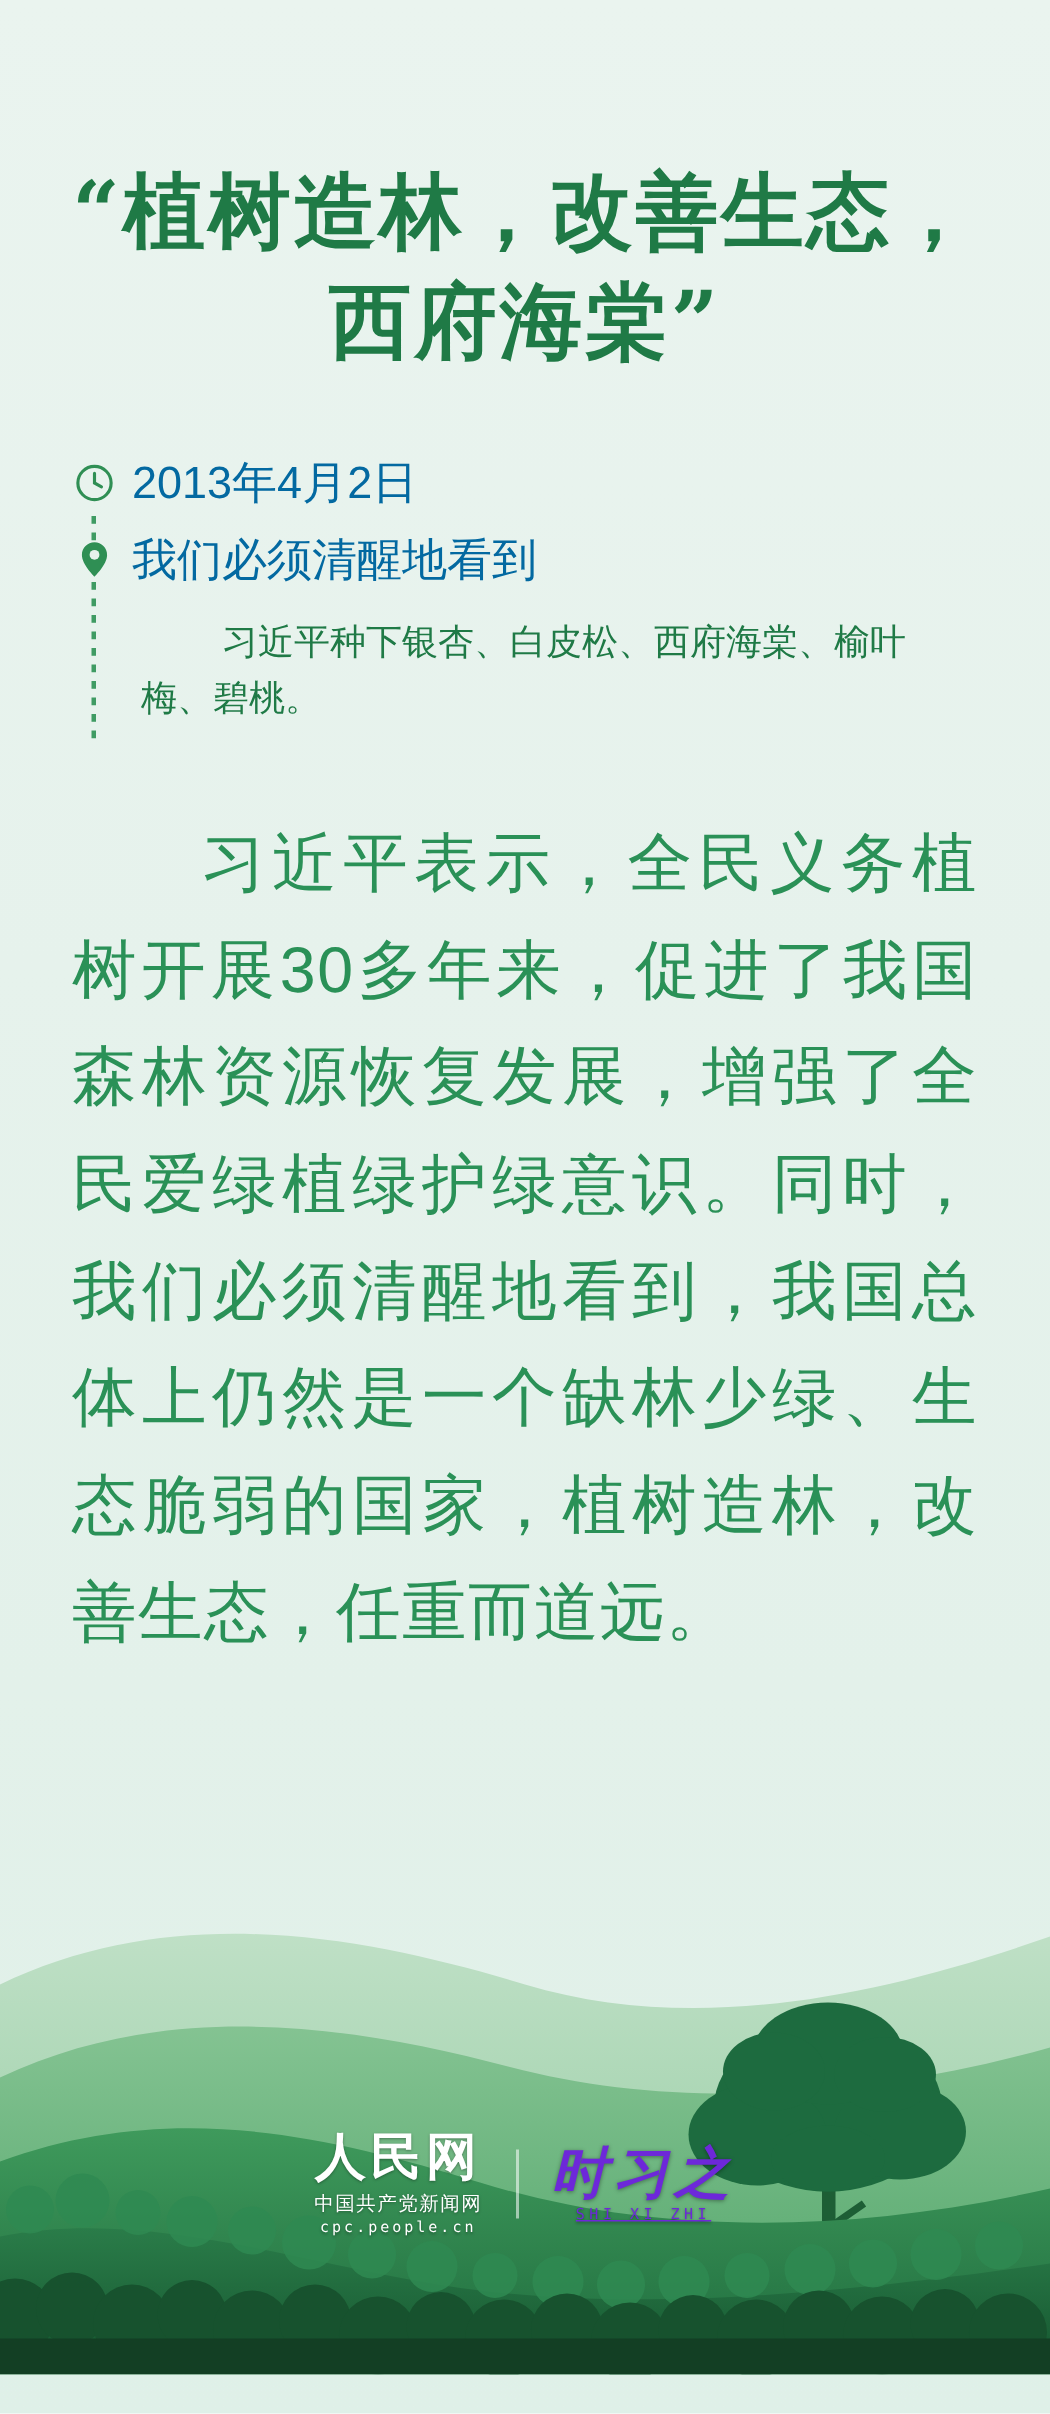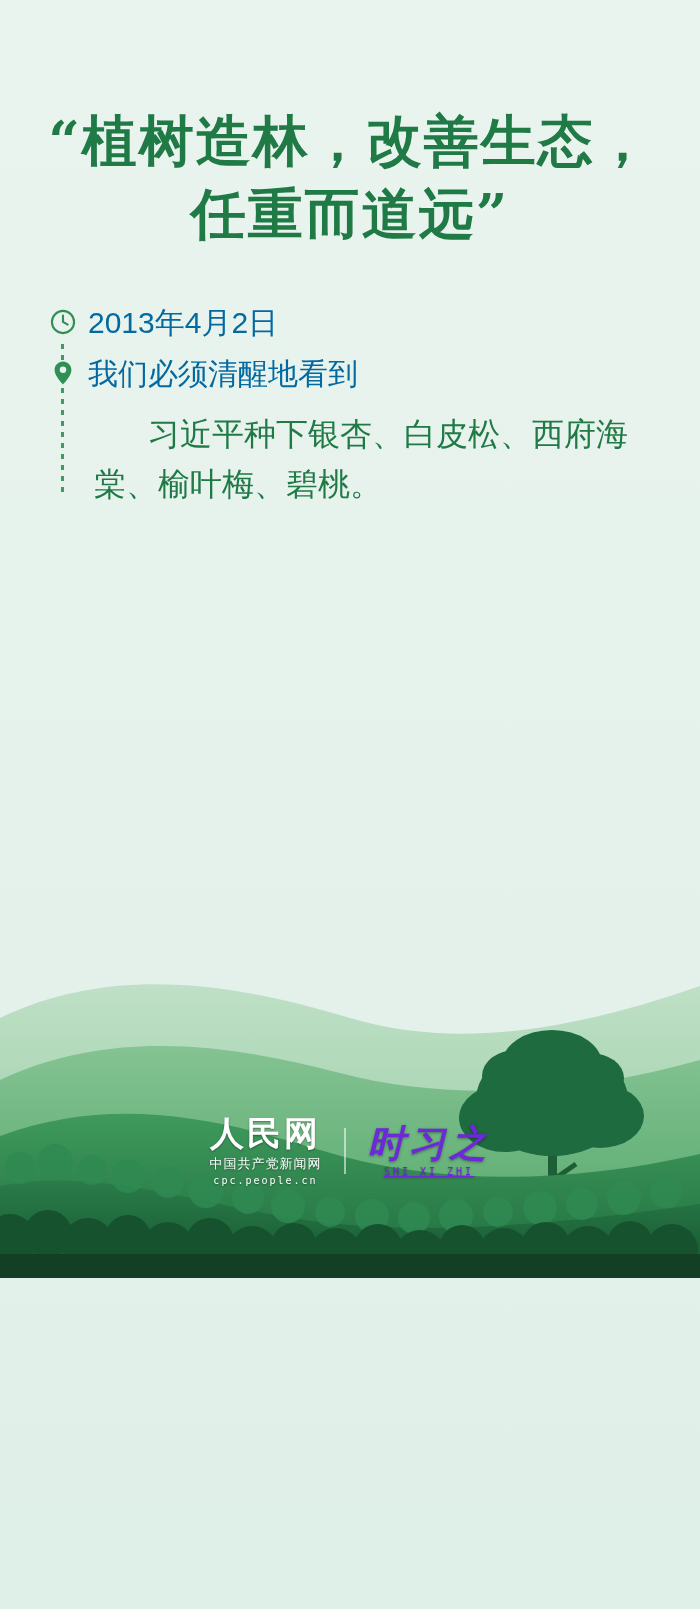--- a/index.html
+++ b/index.html
@@ -11,21 +11,21 @@
   body {
     background: linear-gradient(180deg, #eaf4ef 0%, #e6f2ec 40%, #e3f1ea 70%, #dff0e8 100%);
     position: relative;
     overflow: hidden;
   }
 
   
   .poster {
     position: relative;
     width: 700px;
-    height: 1278px;
+    height: 1583px;
     overflow: hidden;
   }
 
   
   .headline {
     padding: 105px 40px 0 40px;
     text-align: center;
     color: #1f7a46;
     font-family: "DejaVu Serif", serif;
     font-weight: bold;
@@ -73,21 +73,21 @@
     background-size: 3px 11px;
     background-repeat: repeat-y;
     z-index: 1;
   }
 
   .meta-note {
     margin: 14px 0 0 0;
     padding-left: 46px;
     padding-right: 12px;
     color: #1f7a46;
-    font-size: 32px;
+    font-size: 24px;
     line-height: 1.55;
     text-indent: 54px;
   }
 
   
   .body-text {
     margin: 56px 0 0 0;
     padding: 0 48px 0 48px;
     color: #2a9157;
     font-size: 43px;
@@ -166,21 +166,21 @@
     text-decoration: underline;
   }
 </style>
 </head>
 <body>
 
 <div class="poster">
 
   <div class="headline">
     <span class="line">“植树造林，改善生态，</span>
-    <span class="line">任重而道远”</span>
+    <span class="line">西府海棠”</span>
   </div>
 
   <div class="meta">
     <div class="dotline"></div>
 
     <div class="meta-row">
       <span class="mi">
         <svg viewBox="0 0 24 24" width="28" height="28" aria-hidden="true">
           <circle cx="12" cy="12" r="9.5" fill="none" stroke="#2f8f54" stroke-width="1.8"></circle>
           <path d="M12 6.5 V12 L16 14.2" fill="none" stroke="#2f8f54" stroke-width="1.8" stroke-linecap="round"></path>
@@ -195,20 +195,21 @@
           <path d="M12 2.2c-4 0-7.2 3.2-7.2 7.2 0 5.4 7.2 12.4 7.2 12.4s7.2-7 7.2-12.4c0-4-3.2-7.2-7.2-7.2z" fill="#2f8f54"></path>
           <circle cx="12" cy="9.3" r="2.8" fill="#e6f2ec"></circle>
         </svg>
       </span>
       <span class="mtext">我们必须清醒地看到</span>
     </div>
 
     <div class="meta-note">习近平种下银杏、白皮松、西府海棠、榆叶梅、碧桃。</div>
   </div>
 
+  <div class="body-text">习近平表示，全民义务植树开展30多年来，促进了我国森林资源恢复发展，增强了全民爱绿植绿护绿意识。同时，我们必须清醒地看到，我国总体上仍然是一个缺林少绿、生态脆弱的国家，植树造林，改善生态，任重而道远。</div>
 
   <div class="scene">
     <svg viewBox="0 0 700 410" preserveAspectRatio="none" aria-hidden="true">
       <defs>
         <linearGradient id="hillFar" x1="0" y1="0" x2="0" y2="1">
           <stop offset="0%" stop-color="#bfe0c6"></stop>
           <stop offset="100%" stop-color="#8dc89b"></stop>
         </linearGradient>
         <linearGradient id="hillMid" x1="0" y1="0" x2="0" y2="1">
           <stop offset="0%" stop-color="#84c392"></stop>

